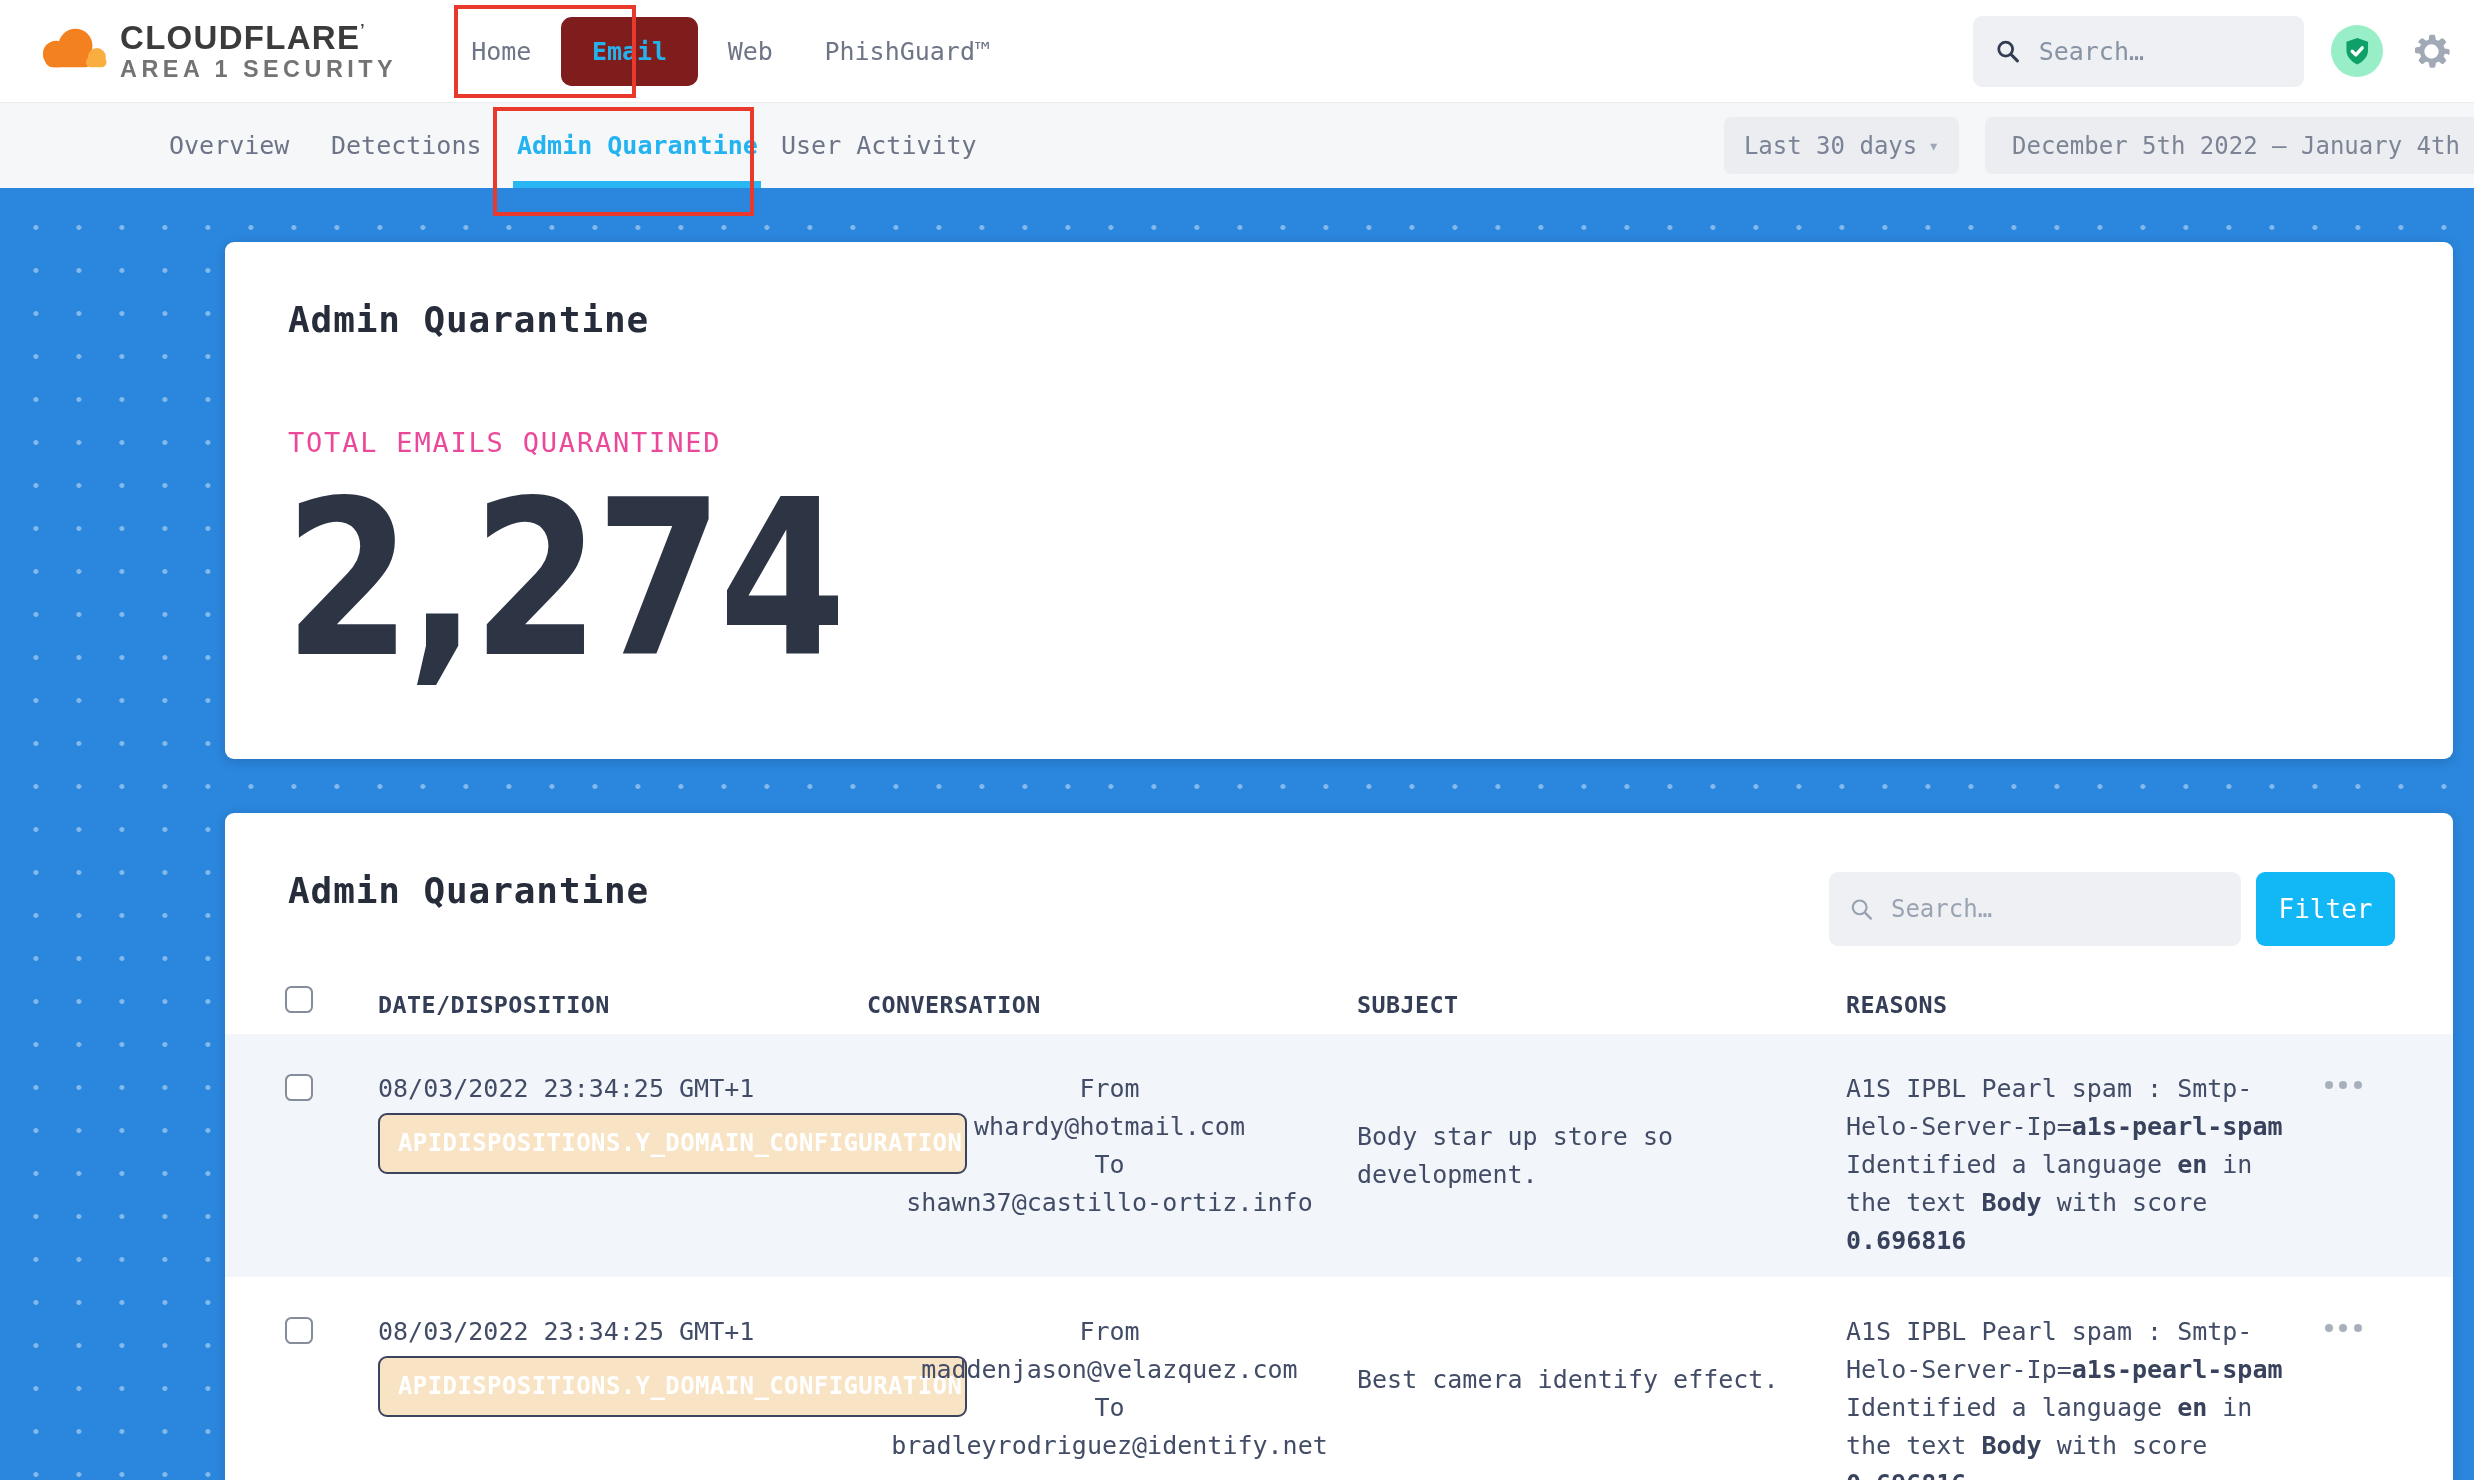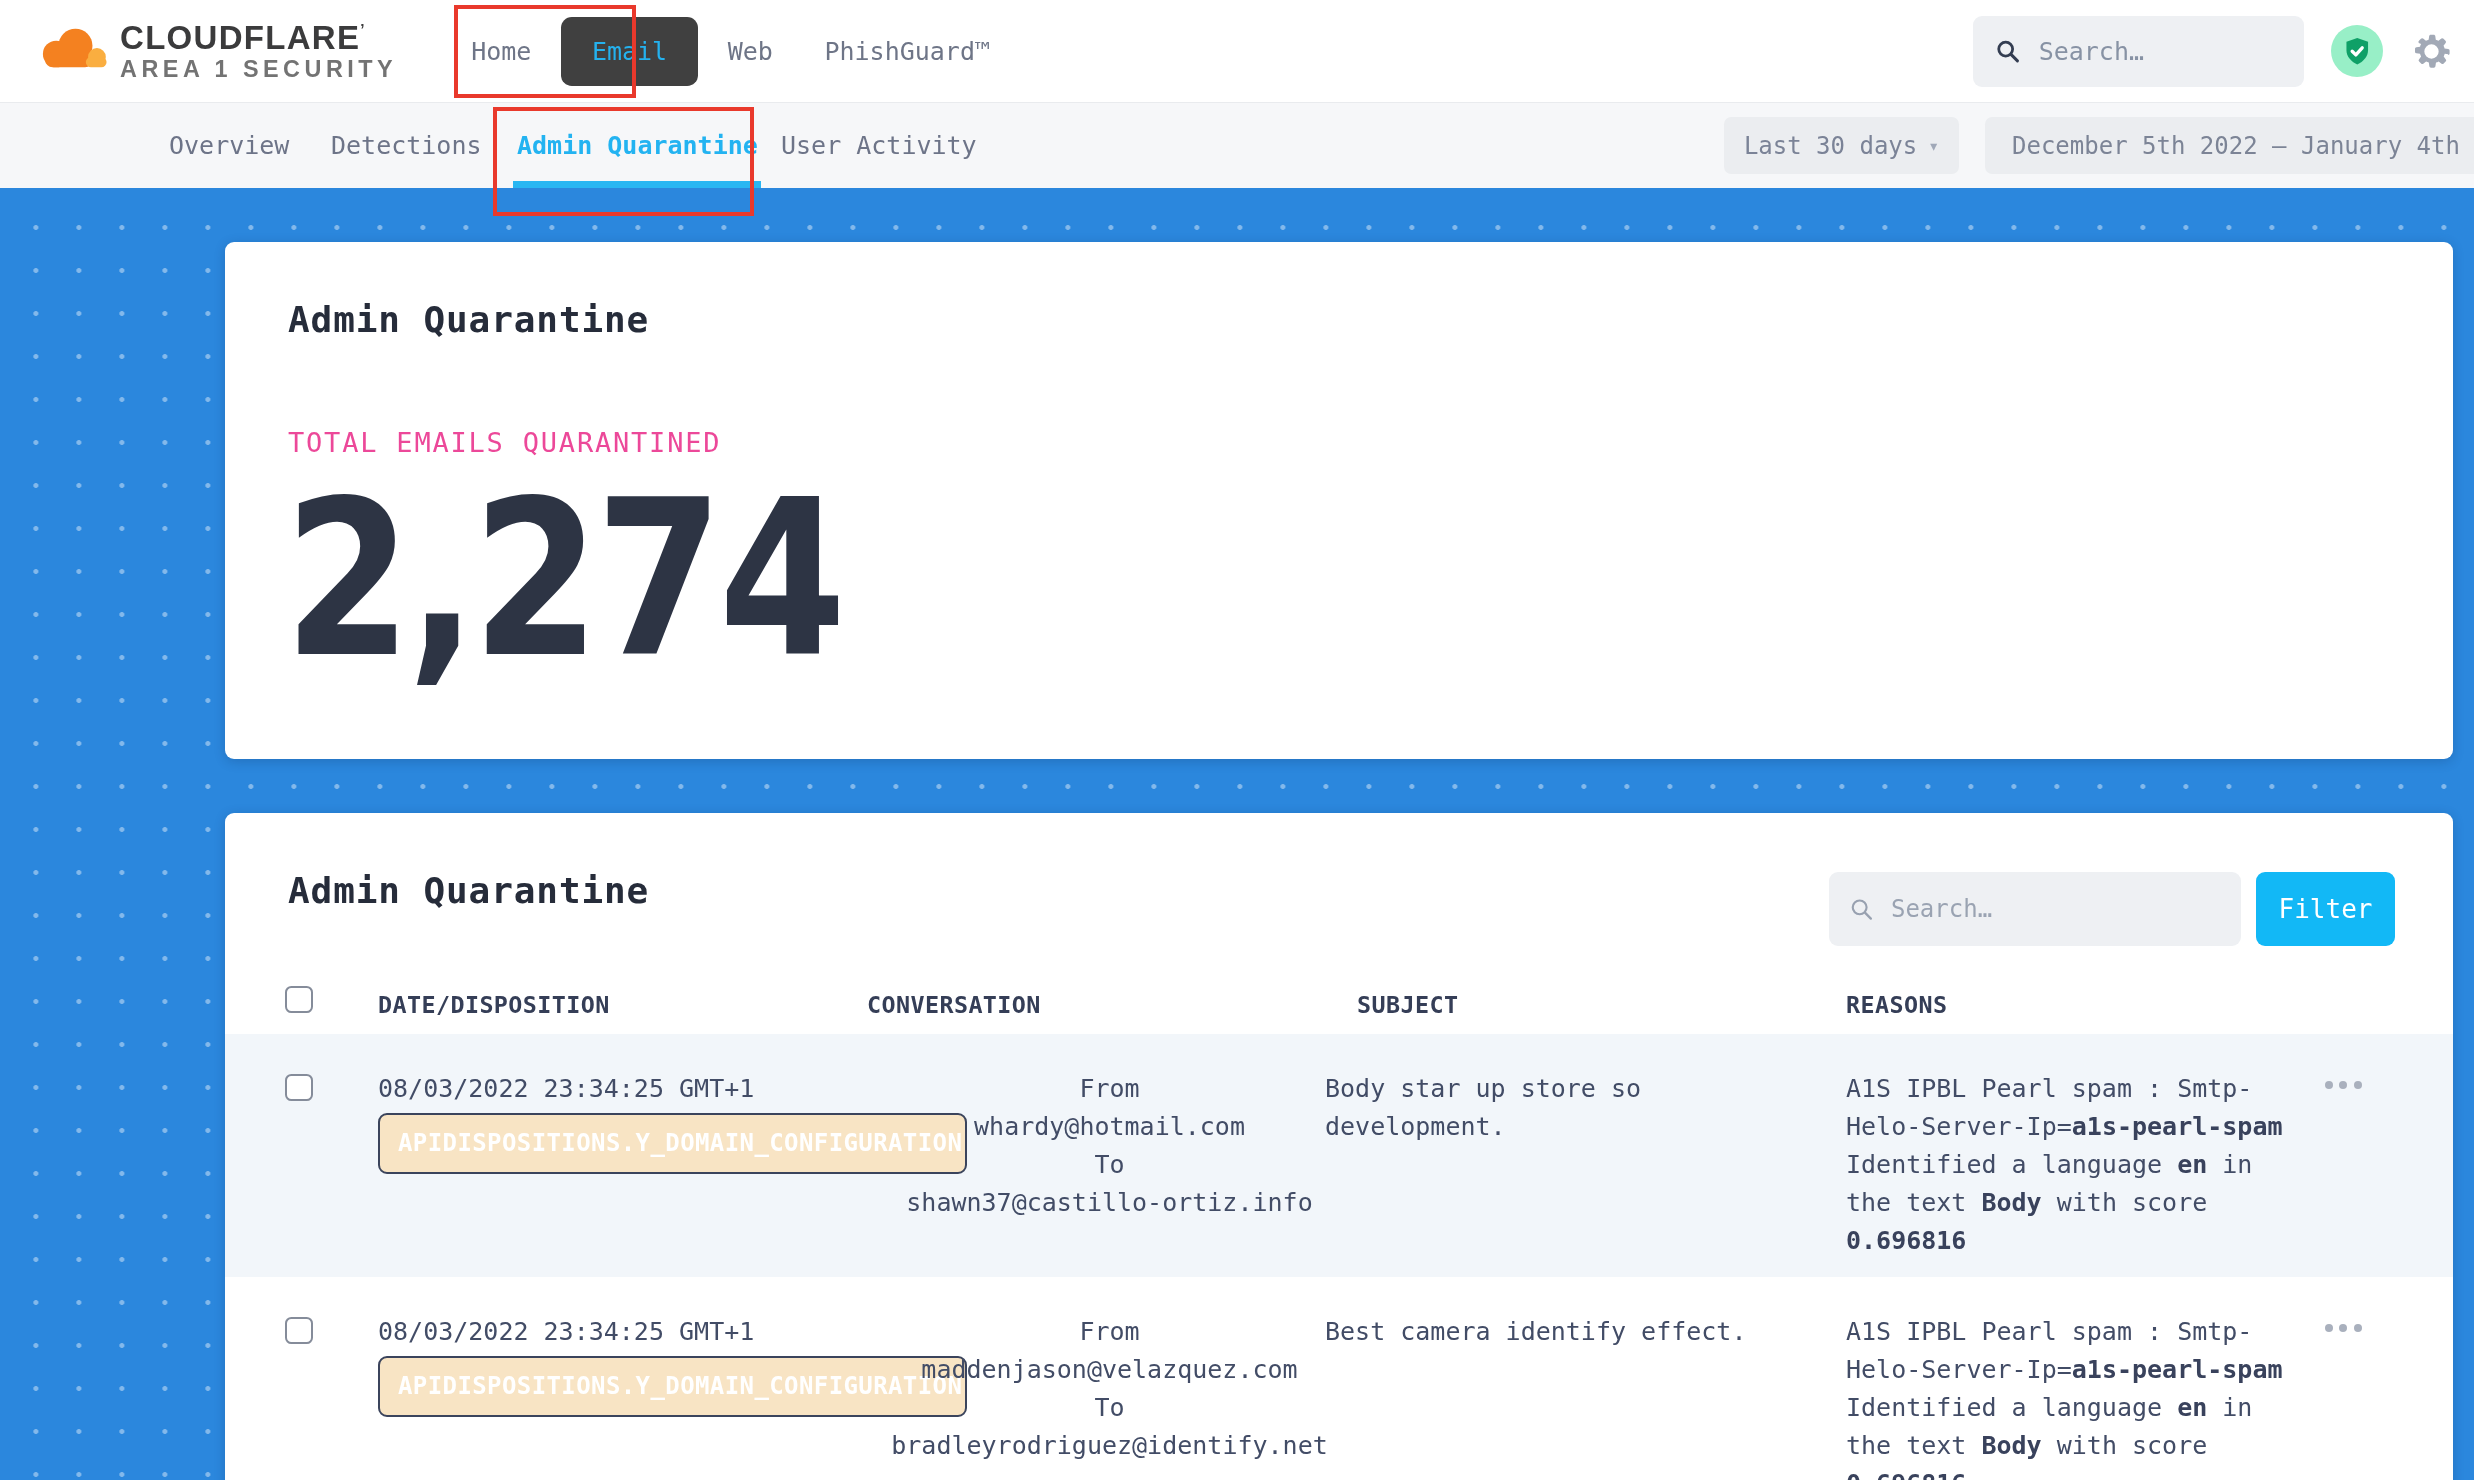--- a/index.html
+++ b/index.html
@@ -11,21 +11,21 @@
               display:flex;align-items:center;}
   .logo{display:flex;align-items:center;margin-left:34px;}
   .logo svg{width:77px;height:56px;flex:0 0 auto;}
   .logo-text{margin-left:9px;font-family:"Liberation Sans",sans-serif;}
   .brand-name{font-size:33px;font-weight:bold;color:#3b3b3c;letter-spacing:1.3px;line-height:1;}
   .brand-mark{font-size:15.3px;vertical-align:top;color:#3b3b3c;}
   .brand-tagline{font-size:23.4px;font-weight:bold;color:#737373;letter-spacing:4.5px;margin-top:4.5px;line-height:1;}
 
   .topnav{display:flex;align-items:center;margin-left:74px;gap:30px;font-size:25px;color:#6e7587;}
   .topnav .nav-item{cursor:pointer;white-space:nowrap;}
-  .nav-pill{background:#404040;border-radius:10.8px;padding:20px 30.5px;color:#24b2ef;font-weight:normal;}
+  .nav-pill{background:#7f1d1d;border-radius:10.8px;padding:20px 30.5px;color:#24b2ef;font-weight:bold;}
   .nav-phish{margin-left:21.6px;}
 
   .top-right{position:absolute;right:21.6px;top:0;height:102px;display:flex;align-items:center;gap:27px;}
   .searchbox{width:331px;height:71px;background:#eef0f3;border-radius:9px;display:flex;
              align-items:center;padding:0 21.6px;box-sizing:border-box;gap:16px;}
   .searchbox input{border:0;background:transparent;outline:none;width:100%;
                    font:25px "DejaVu Sans Mono",monospace;color:#3c4557;}
   .searchbox input::placeholder{color:#8792a4;}
   .status-badge{width:52px;height:52px;border-radius:50%;background:#98efc7;
                 display:flex;align-items:center;justify-content:center;}
@@ -84,21 +84,21 @@
   .row-1{height:243px;}
   .row-2{height:467px;background:#fff;}
   .trow .cbox{top:40px;}
   .cell{position:absolute;top:36px;font-size:25px;line-height:38px;color:#424c66;}
   .cell-date{left:153px;width:490px;white-space:nowrap;}
   .badge{position:absolute;left:153px;top:79px;width:589px;height:61px;box-sizing:border-box;
          background:#f8e4c4;border:2.7px solid #3b445c;border-radius:9px;z-index:1;
          color:#fff;font-weight:bold;font-size:24px;letter-spacing:0.4px;line-height:56px;
          padding:0 18px;overflow:hidden;white-space:nowrap;}
   .cell-conv{left:642px;width:485px;z-index:2;text-align:center;}
-  .cell-subj{left:1100px;width:454px;}
+  .cell-subj{left:1132px;width:454px;margin-top:48px;}
   .cell-reasons{left:1621px;width:449px;}
   .cell-reasons b{font-weight:bold;color:#39425c;}
   .dots{position:absolute;left:2100px;top:47px;display:flex;gap:6.3px;cursor:pointer;}
   .dots i{width:8px;height:8px;border-radius:50%;background:#a9b0bd;}
 
   
   .annot{position:absolute;border:4.5px solid #e9392c;z-index:60;pointer-events:none;}
   .annot-email{left:454px;top:5.4px;width:174px;height:85px;}
   .annot-adminq{left:493px;top:107px;width:253px;height:101px;}
 </style>

